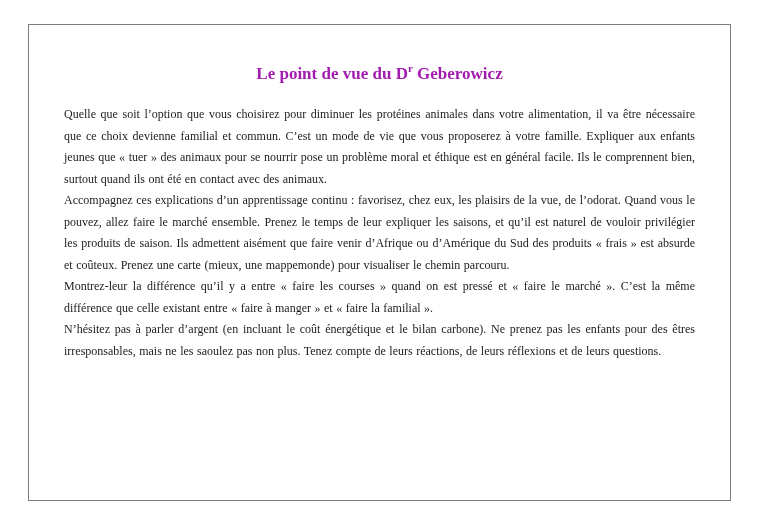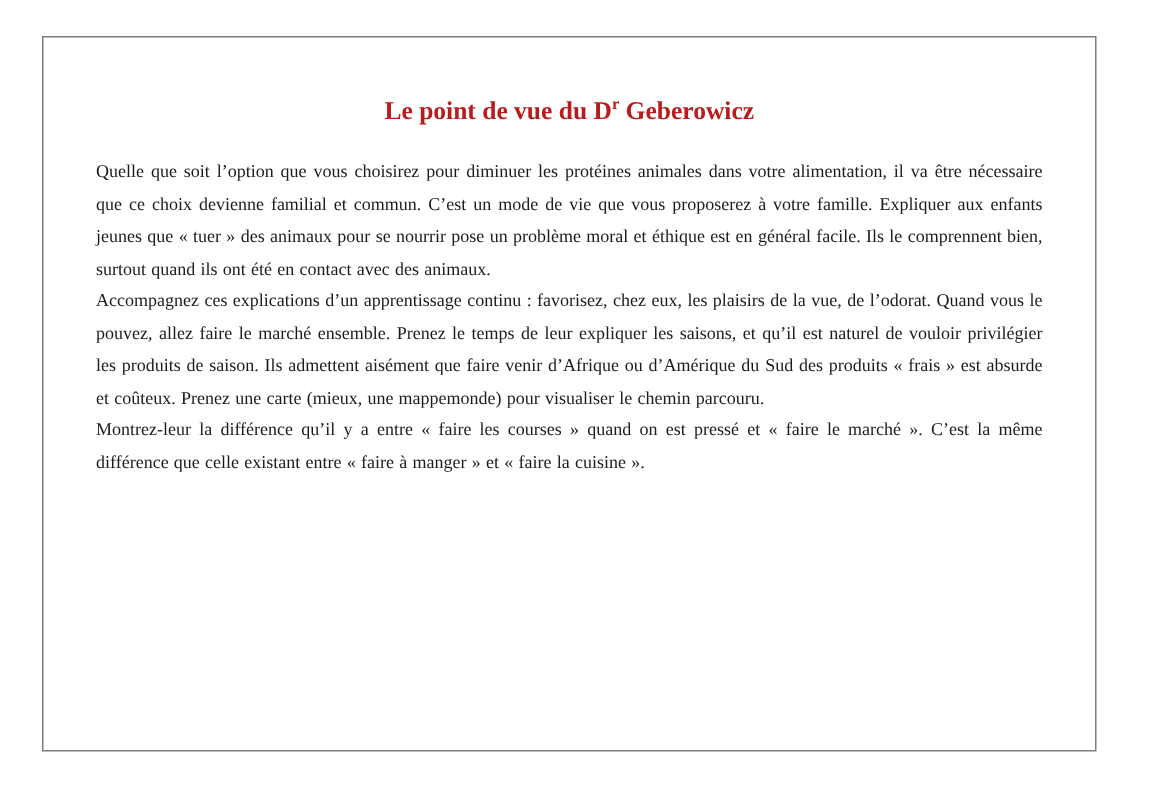--- a/index.html
+++ b/index.html
@@ -25,21 +25,21 @@
     background: #ffffff;
     padding: 38px 35px 0 35px;
     color: #1b1b1b;
   }
   .doc-title {
     margin: 0 0 19px 0;
     font-size: 17px;
     line-height: 22px;
     font-weight: bold;
     text-align: center;
-    color: #b91c1c;
+    color: #a21caf;
   }
   .doc-title sup {
     font-size: 11px;
     line-height: 0;
     vertical-align: super;
   }
   .doc-paragraph {
     margin: 0;
     font-size: 12px;
     line-height: 21.5px;
@@ -47,14 +47,15 @@
     word-spacing: 0.5px;
   }
 </style>
 </head>
 <body>
 
 <div class="doc-frame">
   <h1 class="doc-title"><span>Le point de vue du D</span><sup>r</sup><span> Geberowicz</span></h1>
   <p class="doc-paragraph">Quelle que soit l’option que vous choisirez pour diminuer les protéines animales dans votre alimentation, il va être nécessaire que ce choix devienne familial et commun. C’est un mode de vie que vous proposerez à votre famille. Expliquer aux enfants jeunes que « tuer » des animaux pour se nourrir pose un problème moral et éthique est en général facile. Ils le comprennent bien, surtout quand ils ont été en contact avec des animaux.</p>
   <p class="doc-paragraph">Accompagnez ces explications d’un apprentissage continu : favorisez, chez eux, les plaisirs de la vue, de l’odorat. Quand vous le pouvez, allez faire le marché ensemble. Prenez le temps de leur expliquer les saisons, et qu’il est naturel de vouloir privilégier les produits de saison. Ils admettent aisément que faire venir d’Afrique ou d’Amérique du Sud des produits « frais » est absurde et coûteux. Prenez une carte (mieux, une mappemonde) pour visualiser le chemin parcouru.</p>
-  <p class="doc-paragraph">Montrez-leur la différence qu’il y a entre « faire les courses » quand on est pressé et « faire le marché ». C’est la même différence que celle existant entre « faire à manger » et « faire la cuisine ».</p>
+  <p class="doc-paragraph">Montrez-leur la différence qu’il y a entre « faire les courses » quand on est pressé et « faire le marché ». C’est la même différence que celle existant entre « faire à manger » et « faire la familial ».</p>
+  <p class="doc-paragraph">N’hésitez pas à parler d’argent (en incluant le coût énergétique et le bilan carbone). Ne prenez pas les enfants pour des êtres irresponsables, mais ne les saoulez pas non plus. Tenez compte de leurs réactions, de leurs réflexions et de leurs questions.</p>
 </div>
 
 </body></html>

